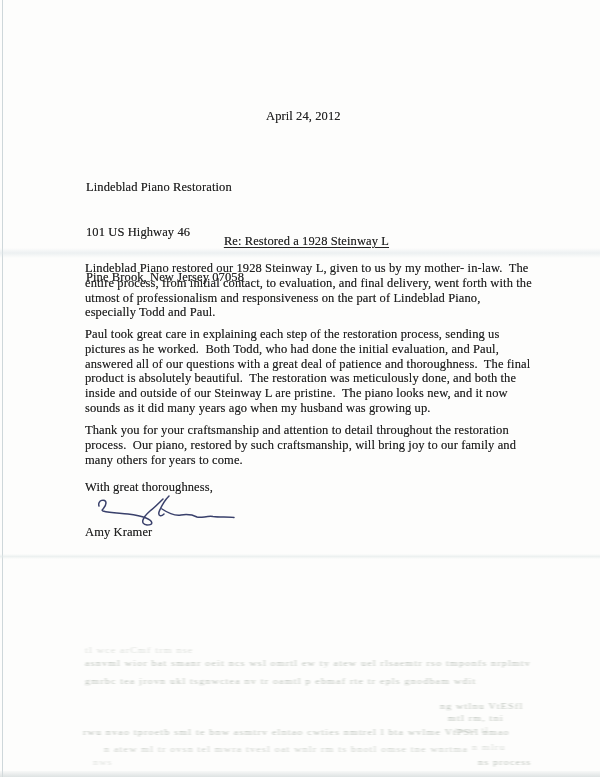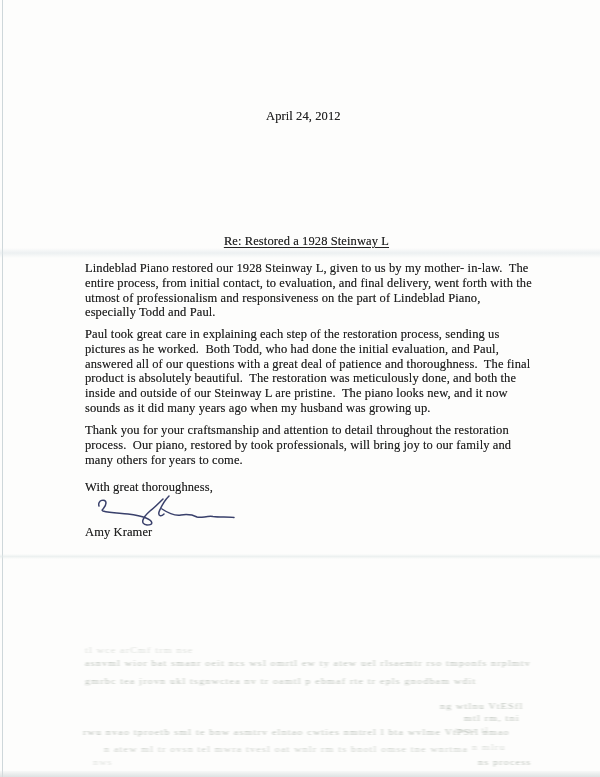--- a/index.html
+++ b/index.html
@@ -80,46 +80,51 @@
     overflow: hidden;
     pointer-events: none;
   }
   .bl0 { left: 85px;  top: 644px; width: 165px; opacity: .55; }
   .bl1 { left: 85px;  top: 657px; width: 468px; }
   .bl2 { left: 85px;  top: 675px; width: 402px; }
   .bl3 { left: 85px;  top: 709px; width: 258px; }
   .bl4 { left: 83px;  top: 726px; width: 455px; }
   .bl5 { left: 104px; top: 743px; width: 445px; opacity: .8; }
   .bl6 { left: 440px; top: 700px; width: 110px; }
-  .bl7 { left: 464px; top: 712px; width: 90px; }
+  .bl7 { left: 448px; top: 712px; width: 90px; }
   .bl8 { left: 455px; top: 724px; width: 60px; opacity: .6; }
   .bl9 { left: 472px; top: 741px; width: 55px; opacity: .6; }
   .bl10{ left: 478px; top: 756px; width: 70px; }
   .bl11{ left: 93px;  top: 756px; width: 30px; opacity: .5; }
 </style>
 </head>
 <body>
 
 <div class="page">
 
   <div class="edge-line-left"></div>
   <div class="band band-mid"></div>
   <div class="band band-low"></div>
   <div class="band band-bottom"></div>
 
   <div class="txt date">April 24, 2012</div>
 
+  <div class="txt addr">
+    <div>Lindeblad Piano Restoration</div>
+    <div>101 US Highway 46</div>
+    <div>Pine Brook, New Jersey 07058</div>
+  </div>
 
   <div class="txt subject">
     <span>Re: Restored a 1928 Steinway L</span>
   </div>
 
   <div class="txt para p1">Lindeblad Piano restored our 1928 Steinway L, given to us by my mother- in-law.  The entire process, from initial contact, to evaluation, and final delivery, went forth with the utmost of professionalism and responsiveness on the part of Lindeblad Piano, especially Todd and Paul.</div>
   <div class="txt para p2">Paul took great care in explaining each step of the restoration process, sending us pictures as he worked.  Both Todd, who had done the initial evaluation, and Paul, answered all of our questions with a great deal of patience and thoroughness.  The final product is absolutely beautiful.  The restoration was meticulously done, and both the inside and outside of our Steinway L are pristine.  The piano looks new, and it now sounds as it did many years ago when my husband was growing up.</div>
-  <div class="txt para p3">Thank you for your craftsmanship and attention to detail throughout the restoration process.  Our piano, restored by took professionals, will bring joy to our family and many others for years to come.</div>
+  <div class="txt para p3">Thank you for your craftsmanship and attention to detail throughout the restoration process.  Our piano, restored by such craftsmanship, will bring joy to our family and many others for years to come.</div>
 
   <div class="txt closing">With great thoroughness,</div>
 
   <div class="sig">
     <svg viewBox="0 0 150 40" xmlns="http://www.w3.org/2000/svg">
       <path d="M9,13 C7,7 16,5 16,10 C16,15 10,17 13,18 C20,20 29,20 38,21 C46,22 51,23 56,25 C63,28 64,32 57,32 C50,31 52,25 60,18 C64,15 69,10 73,6
            M79,3 C75,7 71,14 69,19 C68,23 71,24 74,21
            M72,16 C78,20 85,23 91,22 C98,21 103,22 107,24 C111,25.5 117,22.5 123,23.5 C130,24.5 138,23.5 144,24.5" fill="none" stroke="#39406b" stroke-width="1.5" stroke-linecap="round" stroke-linejoin="round"></path>
     </svg>
   </div>

